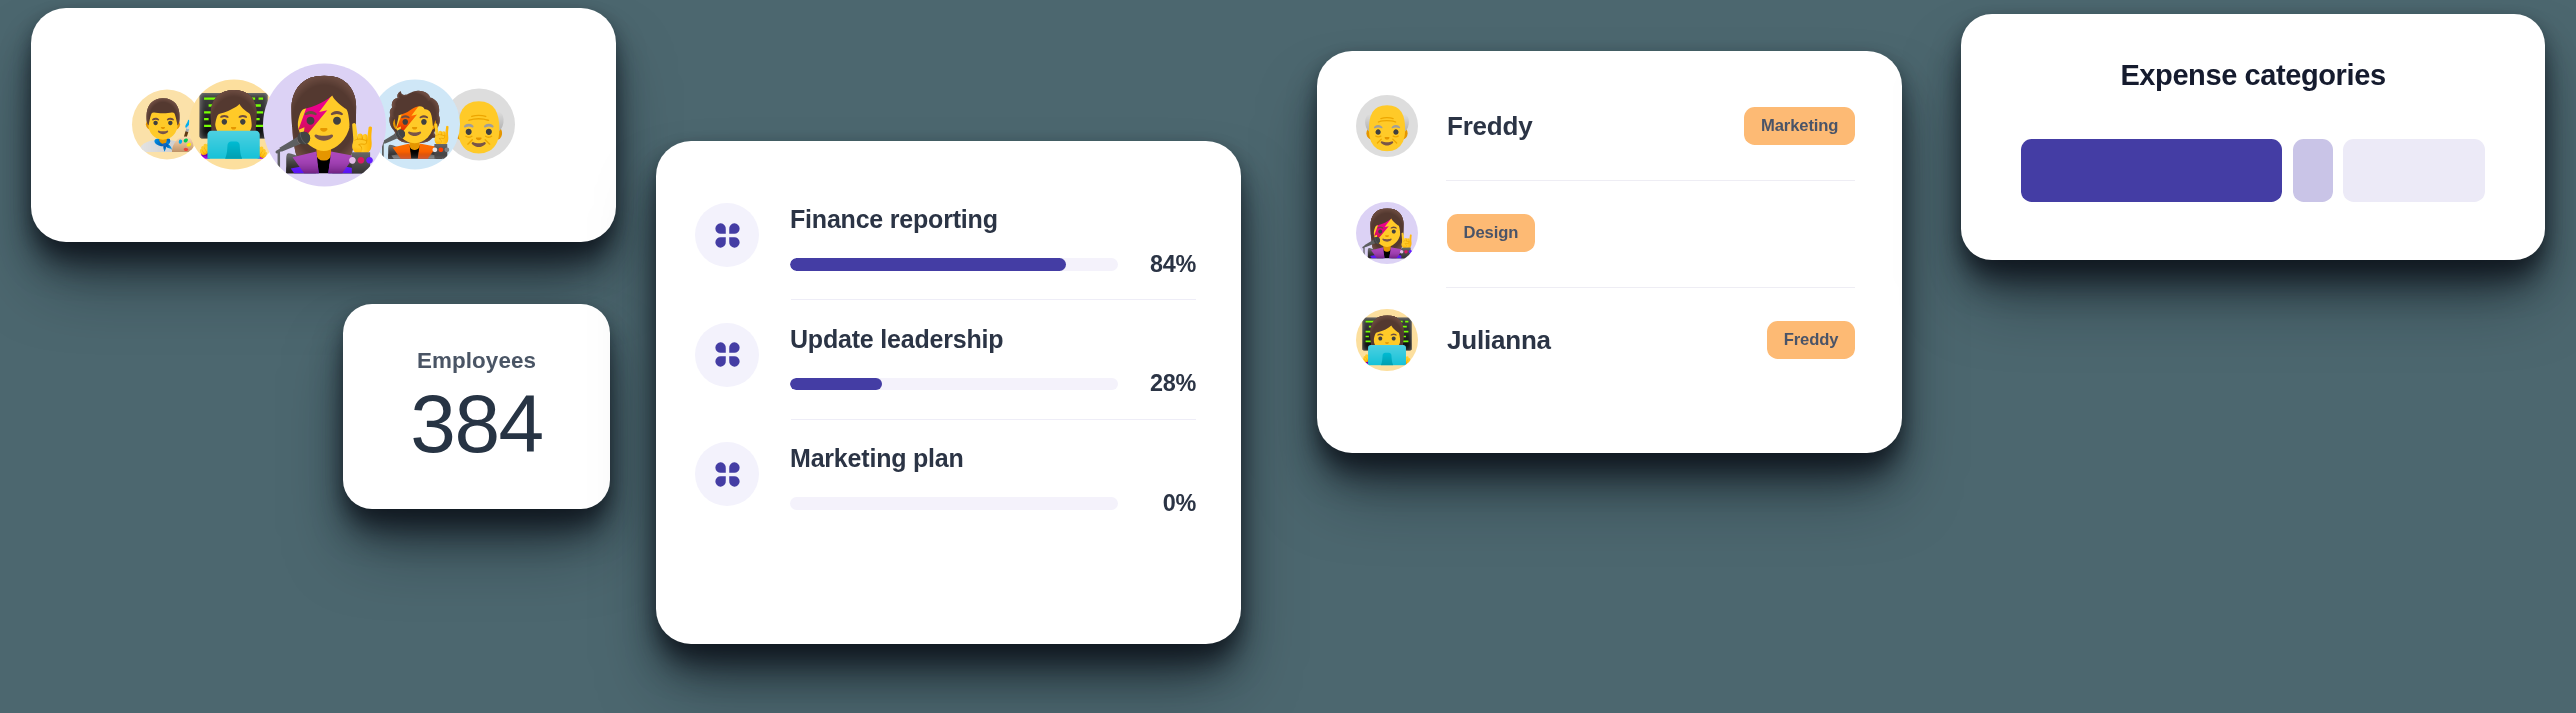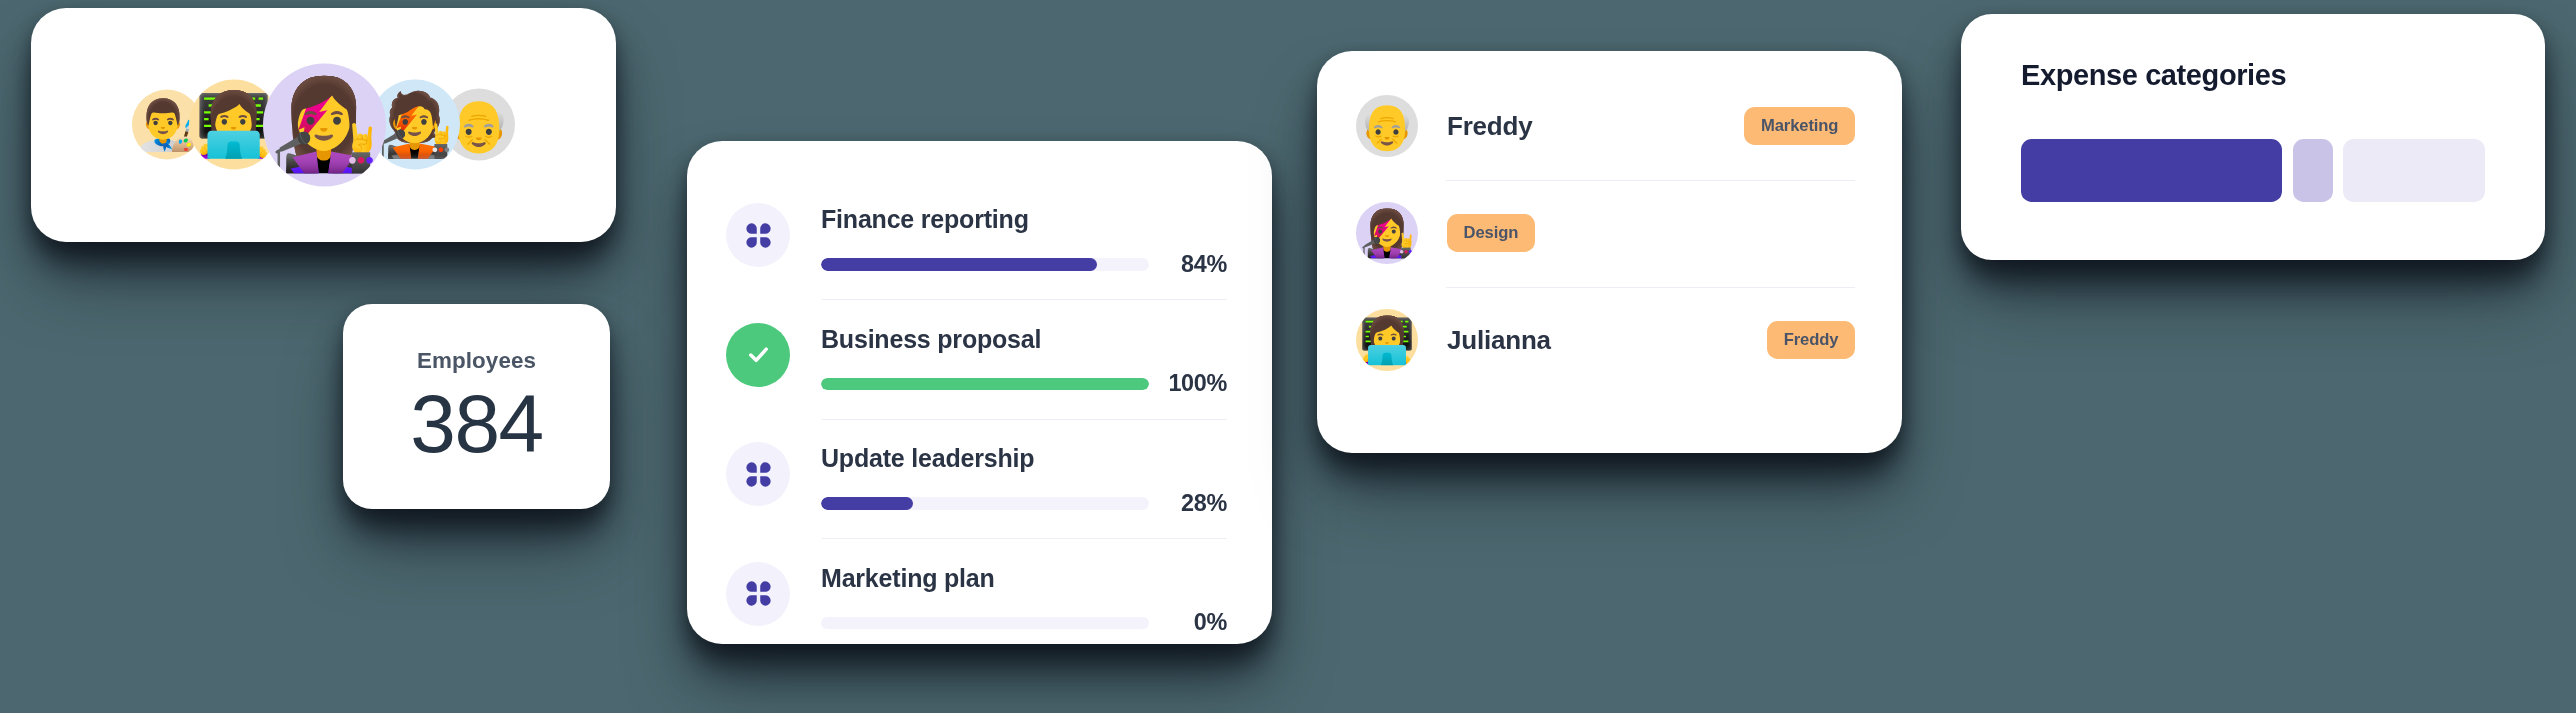--- a/index.html
+++ b/index.html
@@ -87,21 +87,21 @@
   #employees-card .kpi-value {
     font-size: 82px;
     font-weight: 400;
     color: #273444;
     letter-spacing: -1.5px;
     line-height: 1;
   }
 
   
   #tasks-card {
-    left: 687px;
+    left: 656px;
     top: 141px;
     width: 585px;
     height: 503px;
     border-radius: 35px;
     padding: 39px 45px 39px 39px;
   }
   .task {
     display: flex;
     align-items: flex-start;
     padding: 23.4px 0 21.5px 0;
@@ -217,20 +217,21 @@
   }
 
   
   #expense-card {
     left: 1961px;
     top: 13.7px;
     width: 584px;
     height: 246px;
     border-radius: 31px;
     padding: 45px 60px;
+    text-align: center;
   }
   #expense-card .exp-title {
     font-size: 29px;
     font-weight: 700;
     color: #151b2e;
     letter-spacing: -0.4px;
     margin-bottom: 47px;
   }
   .exp-bars { display: flex; align-items: stretch; height: 63px; }
   .exp-seg { border-radius: 10.7px; }
@@ -271,64 +272,48 @@
             <div class="task-title">Finance reporting</div>
             <div class="task-meter">
               <div class="track">
                 <div class="fill" style="width: 84%;"></div>
               </div>
               <div class="pct">84%</div>
             </div>
           </div>
         </div>
         <div class="task">
-          <div class="task-icon done">
-            <svg width="31" height="31" viewBox="0 0 32 32" aria-hidden="true">
-  <path d="M8 16.5 L13.6 22 L24 10.5" fill="none" stroke="#ffffff" stroke-width="3.6" stroke-linecap="round" stroke-linejoin="round"></path>
+          <div class="task-icon">
+            <svg width="29" height="29" viewBox="0 0 30 30" aria-hidden="true">
+  <path fill="#443da4" d="M13.2 13.2H8.4A5.4 5.4 0 1 1 13.2 8.4z"></path>
+  <path fill="#443da4" d="M16.8 13.2V8.4A5.4 5.4 0 1 1 21.6 13.2z"></path>
+  <path fill="#443da4" d="M13.2 16.8v4.8A5.4 5.4 0 1 1 8.4 16.8z"></path>
+  <path fill="#443da4" d="M16.8 16.8h4.8A5.4 5.4 0 1 1 16.8 21.6z"></path>
 </svg>
           </div>
           <div class="task-body">
-            <div class="task-title">Business proposal</div>
+            <div class="task-title">Update leadership</div>
             <div class="task-meter">
               <div class="track">
-                <div class="fill green" style="width: 100%;"></div>
+                <div class="fill" style="width: 28%;"></div>
               </div>
-              <div class="pct">100%</div>
+              <div class="pct">28%</div>
             </div>
           </div>
         </div>
         <div class="task">
           <div class="task-icon">
             <svg width="29" height="29" viewBox="0 0 30 30" aria-hidden="true">
   <path fill="#443da4" d="M13.2 13.2H8.4A5.4 5.4 0 1 1 13.2 8.4z"></path>
   <path fill="#443da4" d="M16.8 13.2V8.4A5.4 5.4 0 1 1 21.6 13.2z"></path>
   <path fill="#443da4" d="M13.2 16.8v4.8A5.4 5.4 0 1 1 8.4 16.8z"></path>
   <path fill="#443da4" d="M16.8 16.8h4.8A5.4 5.4 0 1 1 16.8 21.6z"></path>
 </svg>
           </div>
           <div class="task-body">
-            <div class="task-title">Update leadership</div>
-            <div class="task-meter">
-              <div class="track">
-                <div class="fill" style="width: 28%;"></div>
-              </div>
-              <div class="pct">28%</div>
-            </div>
-          </div>
-        </div>
-        <div class="task">
-          <div class="task-icon">
-            <svg width="29" height="29" viewBox="0 0 30 30" aria-hidden="true">
-  <path fill="#443da4" d="M13.2 13.2H8.4A5.4 5.4 0 1 1 13.2 8.4z"></path>
-  <path fill="#443da4" d="M16.8 13.2V8.4A5.4 5.4 0 1 1 21.6 13.2z"></path>
-  <path fill="#443da4" d="M13.2 16.8v4.8A5.4 5.4 0 1 1 8.4 16.8z"></path>
-  <path fill="#443da4" d="M16.8 16.8h4.8A5.4 5.4 0 1 1 16.8 21.6z"></path>
-</svg>
-          </div>
-          <div class="task-body">
             <div class="task-title">Marketing plan</div>
             <div class="task-meter">
               <div class="track">
                 <div class="fill" style="width: 0%;"></div>
               </div>
               <div class="pct">0%</div>
             </div>
           </div>
         </div>
       </div>

